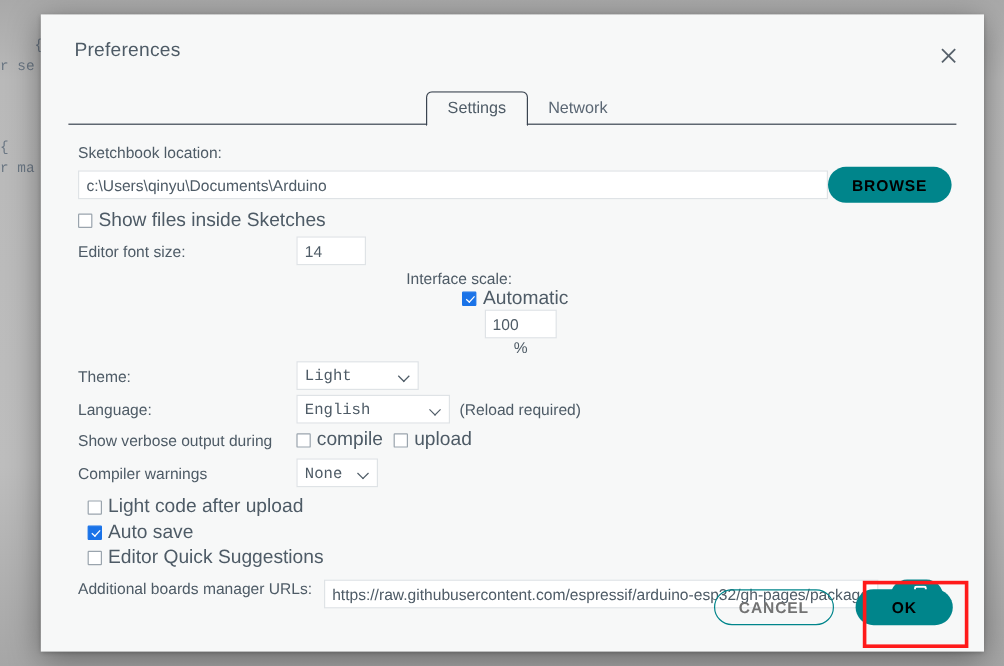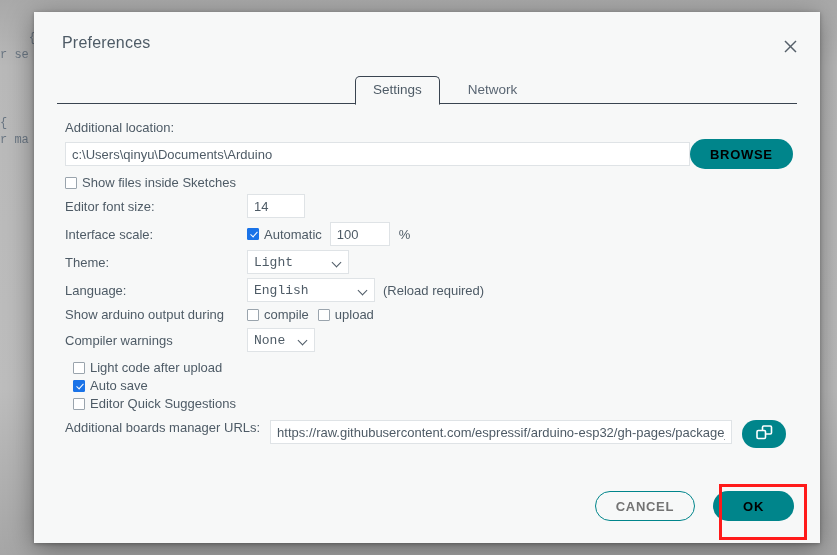--- a/index.html
+++ b/index.html
@@ -69,21 +69,20 @@
   .tab-underline {
     position: absolute;
     left: 0; right: 0; bottom: 0;
     height: 1px; background: #3a4450;
   }
   .tabs {
     position: absolute;
     left: 298px; bottom: 0;
     display: flex;
     align-items: flex-end;
-    gap: 11px;
   }
   .tab {
     font-size: 13.5px;
     color: #4e5b66;
     padding: 5px 17px 6px 17px;
     cursor: pointer;
     position: relative;
     line-height: 16px;
   }
   .tab.active {
@@ -179,21 +178,21 @@
   }
   .cb.checked::after {
     content: "";
     position: absolute;
     left: 3.5px; top: 1px;
     width: 3px; height: 6px;
     border: solid #fff;
     border-width: 0 1.8px 1.8px 0;
     transform: rotate(42deg);
   }
-  .cb-text { margin-left: 5px; font-size: 13px; color: #4e5b66; }
+  .cb-text { margin-left: 5px; font-size: 16px; color: #4e5b66; }
 
   
   .sel {
     appearance: none;
     -webkit-appearance: none;
     border: 1px solid #dfe3e6;
     background: #ffffff;
     font-family: Liberation Mono, monospace;
     font-size: 13px;
     color: #4e5b66;
@@ -273,39 +272,39 @@
         <span>Settings</span>
       </div>
       <div class="tab inactive">
         <span>Network</span>
       </div>
     </div>
   </div>
 
   <div class="body">
 
-    <div class="sketch-label lbl">Additional location:</div>
+    <div class="sketch-label lbl">Sketchbook location:</div>
     <div class="sketch-row">
       <input class="tin" id="sketchbook-input" type="text" value="c:\Users\qinyu\Documents\Arduino" style="">
       <button class="pill">BROWSE</button>
     </div>
 
     <div class="row" style="margin-top:6px;">
       <label class="cb-wrap">
         <span class="cb"></span>
         <span class="cb-text">Show files inside Sketches</span>
       </label>
     </div>
 
     <div class="row" style="margin-top:4px;">
       <span class="row-label lbl">Editor font size:</span>
       <input class="tin" id="fontsize-input" type="text" value="14" style="">
     </div>
 
-    <div class="row" style="margin-top:4px;">
+    <div class="row" style="margin-top:4px;flex-direction:column;">
       <span class="row-label lbl">Interface scale:</span>
       <label class="cb-wrap">
         <span class="cb checked"></span>
         <span class="cb-text">Automatic</span>
       </label>
       <input class="tin" id="scale-input" type="text" style="margin-left: 8px;" value="100">
       <span class="lbl" style="margin-left:9px;">%</span>
     </div>
 
     <div class="row" style="margin-top:4px;">
@@ -321,21 +320,21 @@
       <span class="row-label lbl">Language:</span>
       <span class="sel-wrap">
         <select class="sel" id="language-select">
           <option>English</option>
         </select>
       </span>
       <span class="note">(Reload required)</span>
     </div>
 
     <div class="row" style="margin-top:5px;">
-      <span class="row-label lbl">Show arduino output during</span>
+      <span class="row-label lbl">Show verbose output during</span>
       <label class="cb-wrap">
         <span class="cb"></span>
         <span class="cb-text">compile</span>
       </label>
       <label class="cb-wrap" style="margin-left:9px;">
         <span class="cb"></span>
         <span class="cb-text">upload</span>
       </label>
     </div>
 

